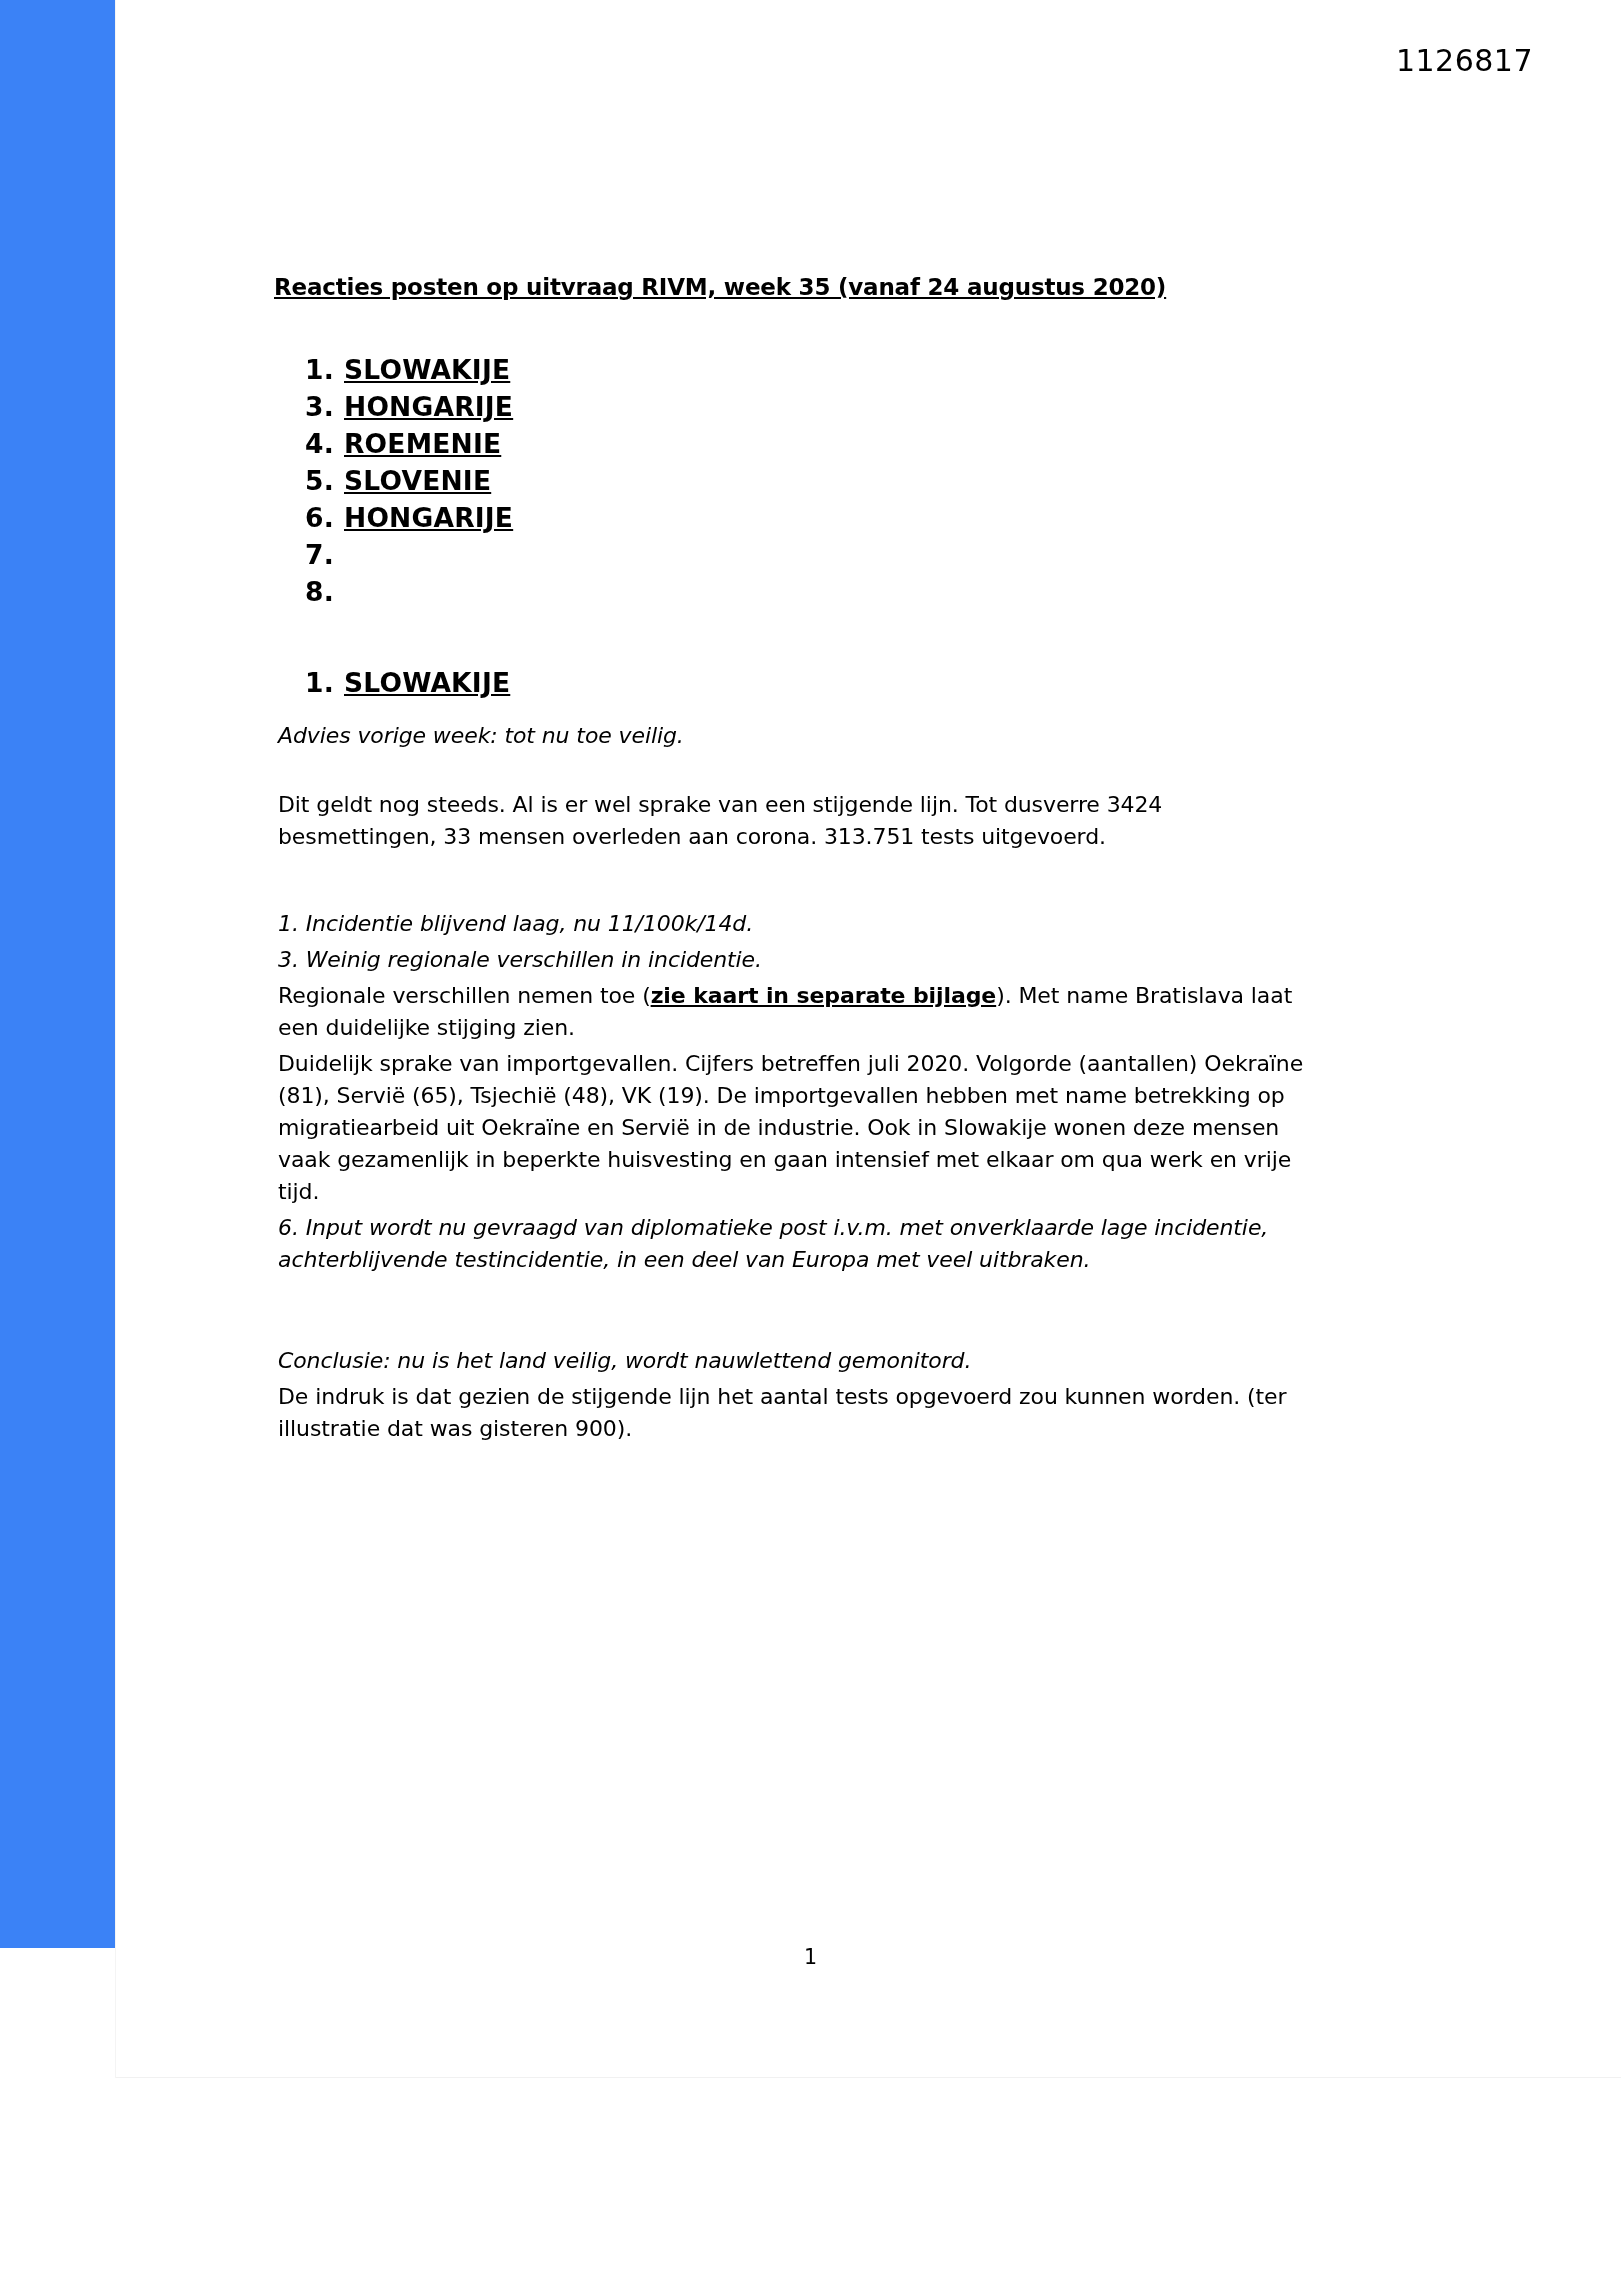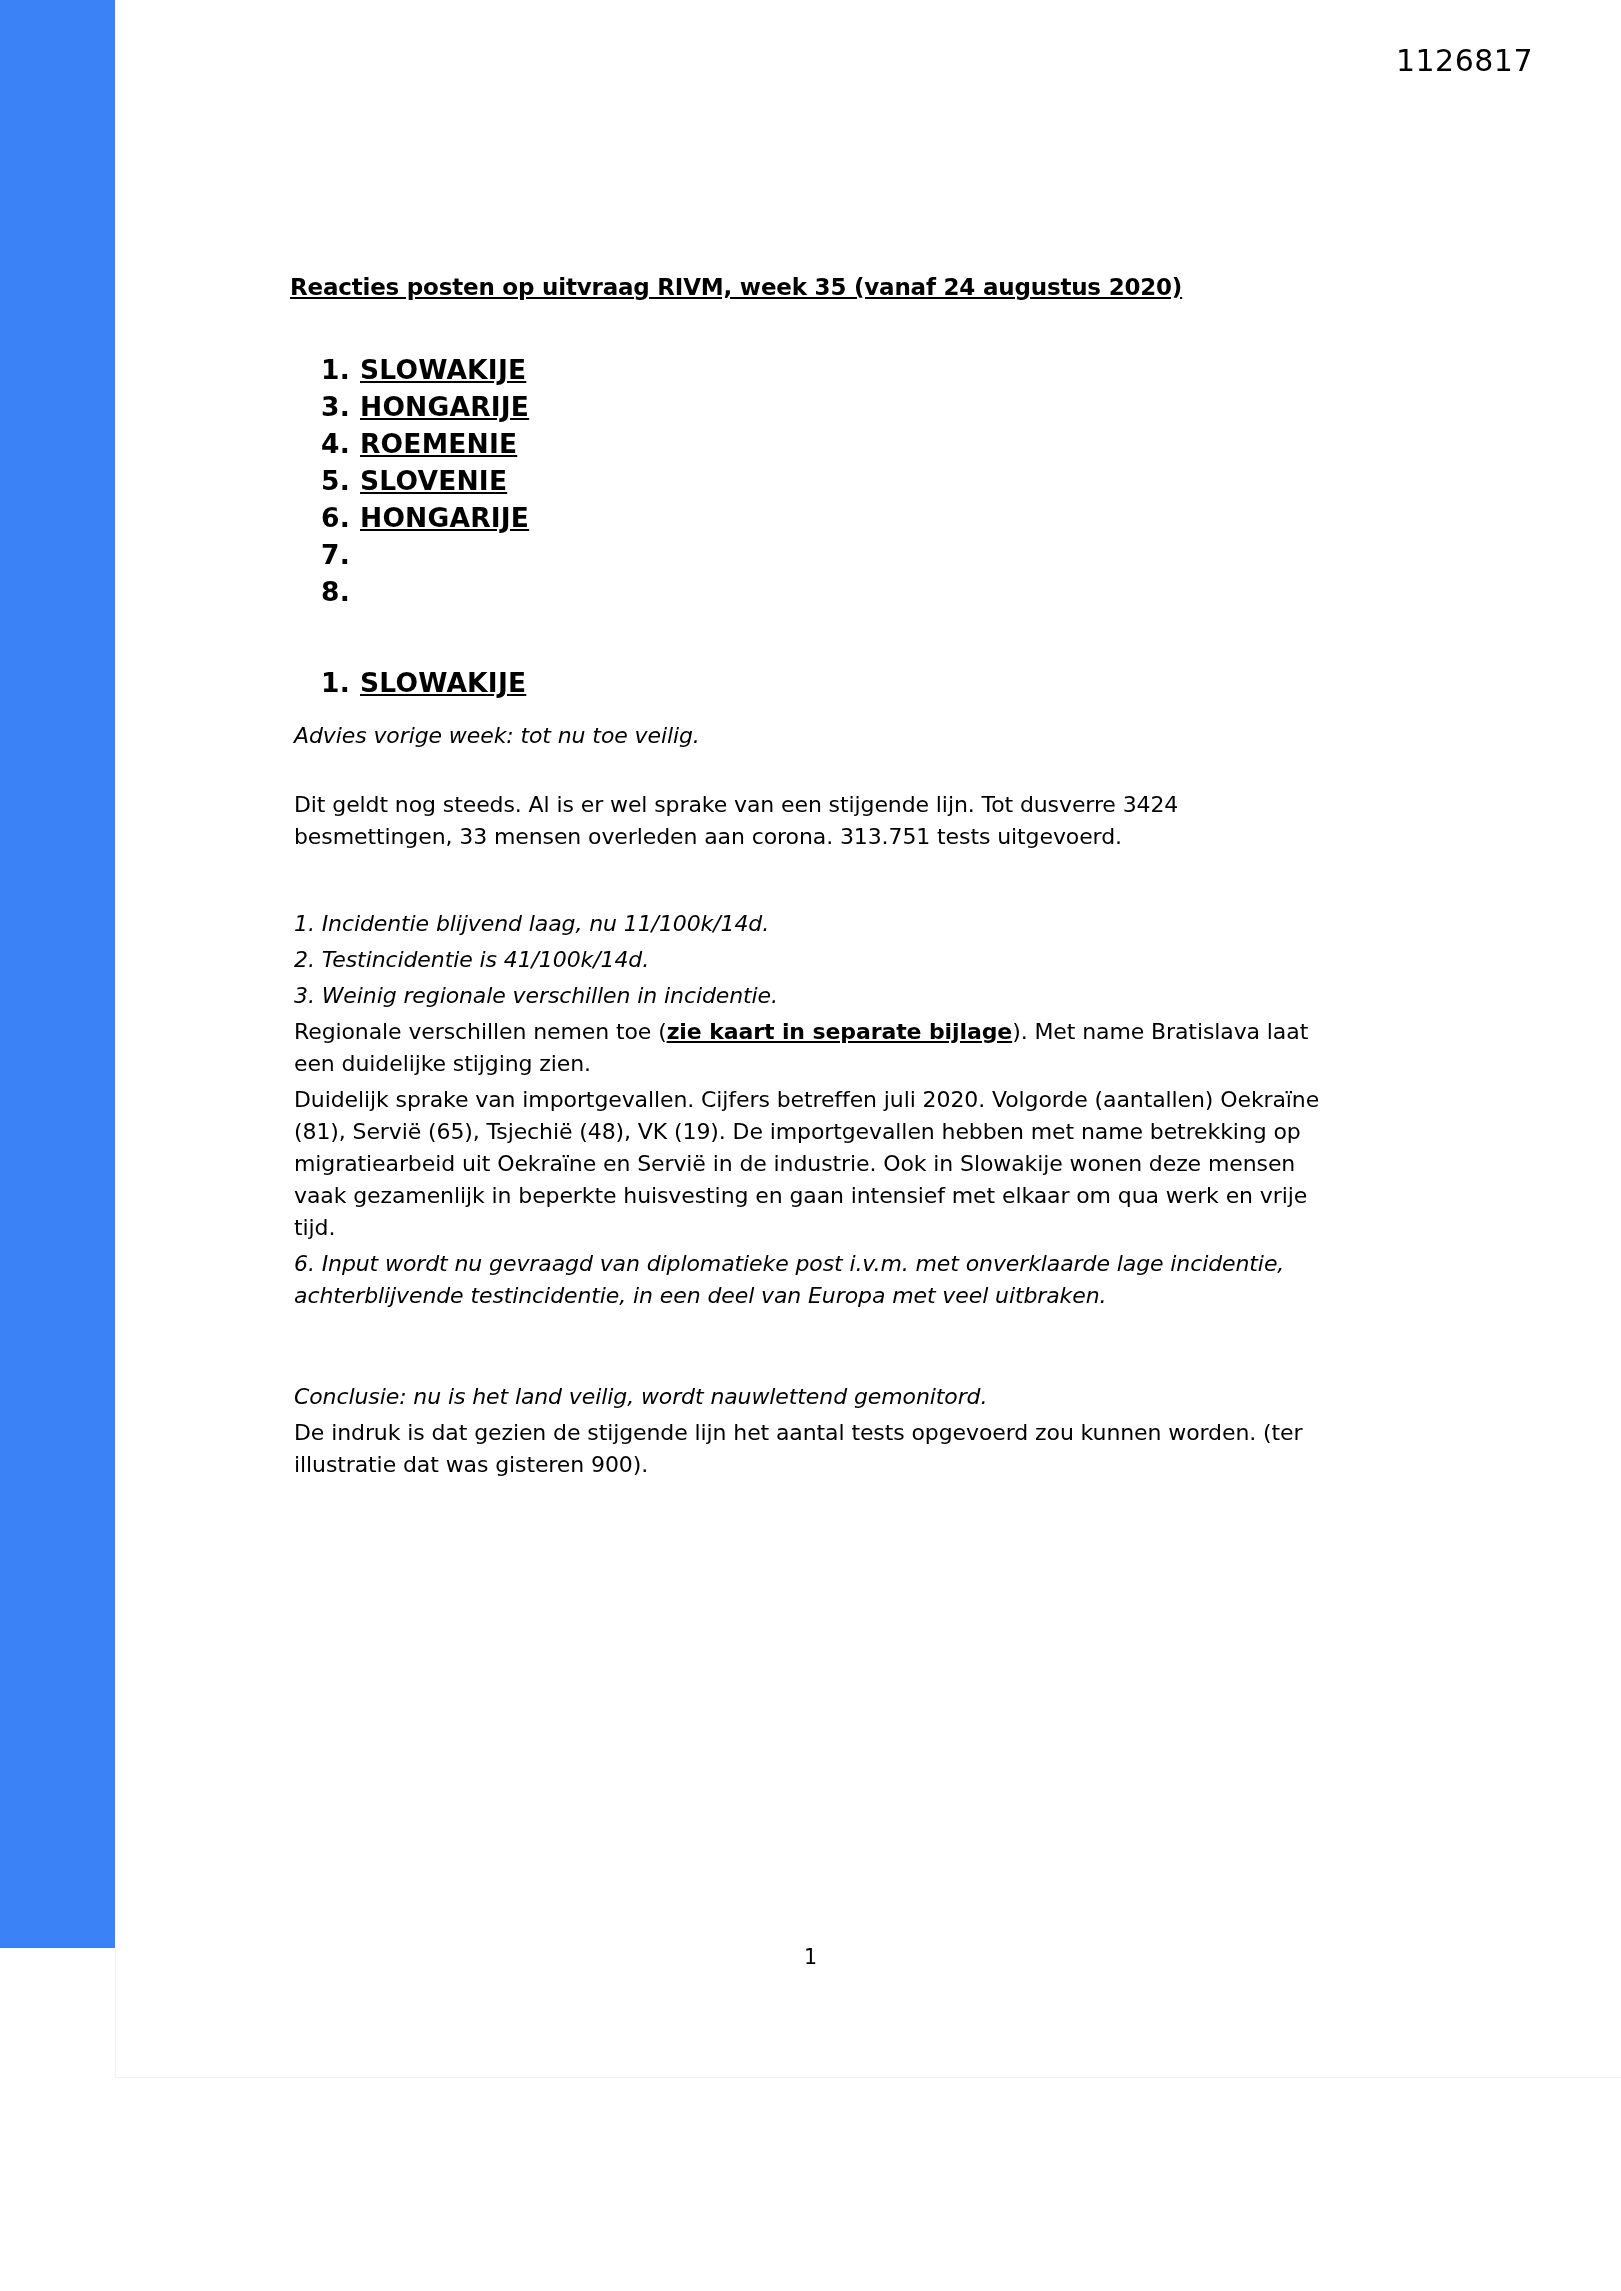--- a/index.html
+++ b/index.html
@@ -37,21 +37,21 @@
     position: absolute;
     right: 88px;
     top: 43px;
     font-size: 30px;
     letter-spacing: 0.5px;
     font-family: "DejaVu Sans", sans-serif;
     white-space: nowrap;
   }
   .content {
     position: absolute;
-    left: 290px;
+    left: 274px;
     top: 274px;
     width: 1054px;
   }
   .doc-title {
     font-weight: bold;
     font-size: 23px;
     text-decoration: underline;
     letter-spacing: -0.2px;
     margin: 0 0 51px 0;
     white-space: nowrap;
@@ -147,21 +147,20 @@
 
     <p class="italic">Advies vorige week: tot nu toe veilig.</p>
 
     <div class="gap-md"></div>
 
     <p>Dit geldt nog steeds. Al is er wel sprake van een stijgende lijn. Tot dusverre 3424 besmettingen, 33 mensen overleden aan corona. 313.751 tests uitgevoerd.</p>
 
     <div class="gap-lg"></div>
 
     <p class="italic">1. Incidentie blijvend laag, nu 11/100k/14d.</p>
-    <p class="italic">2. Testincidentie is 41/100k/14d.</p>
     <p class="italic">3. Weinig regionale verschillen in incidentie.</p>
 
     <p><span>Regionale verschillen nemen toe (</span><u class="inline-underline">zie kaart in separate bijlage</u><span>). Met name Bratislava laat een duidelijke stijging zien.</span></p>
 
 
     <p>Duidelijk sprake van importgevallen. Cijfers betreffen juli 2020. Volgorde (aantallen) Oekraïne (81), Servië (65), Tsjechië (48), VK (19). De importgevallen hebben met name betrekking op migratiearbeid uit Oekraïne en Servië in de industrie. Ook in Slowakije wonen deze mensen vaak gezamenlijk in beperkte huisvesting en gaan intensief met elkaar om qua werk en vrije tijd.</p>
 
     <p class="italic">6. Input wordt nu gevraagd van diplomatieke post i.v.m. met onverklaarde lage incidentie, achterblijvende testincidentie, in een deel van Europa met veel uitbraken.</p>
 
     <div class="gap-xl"></div>

